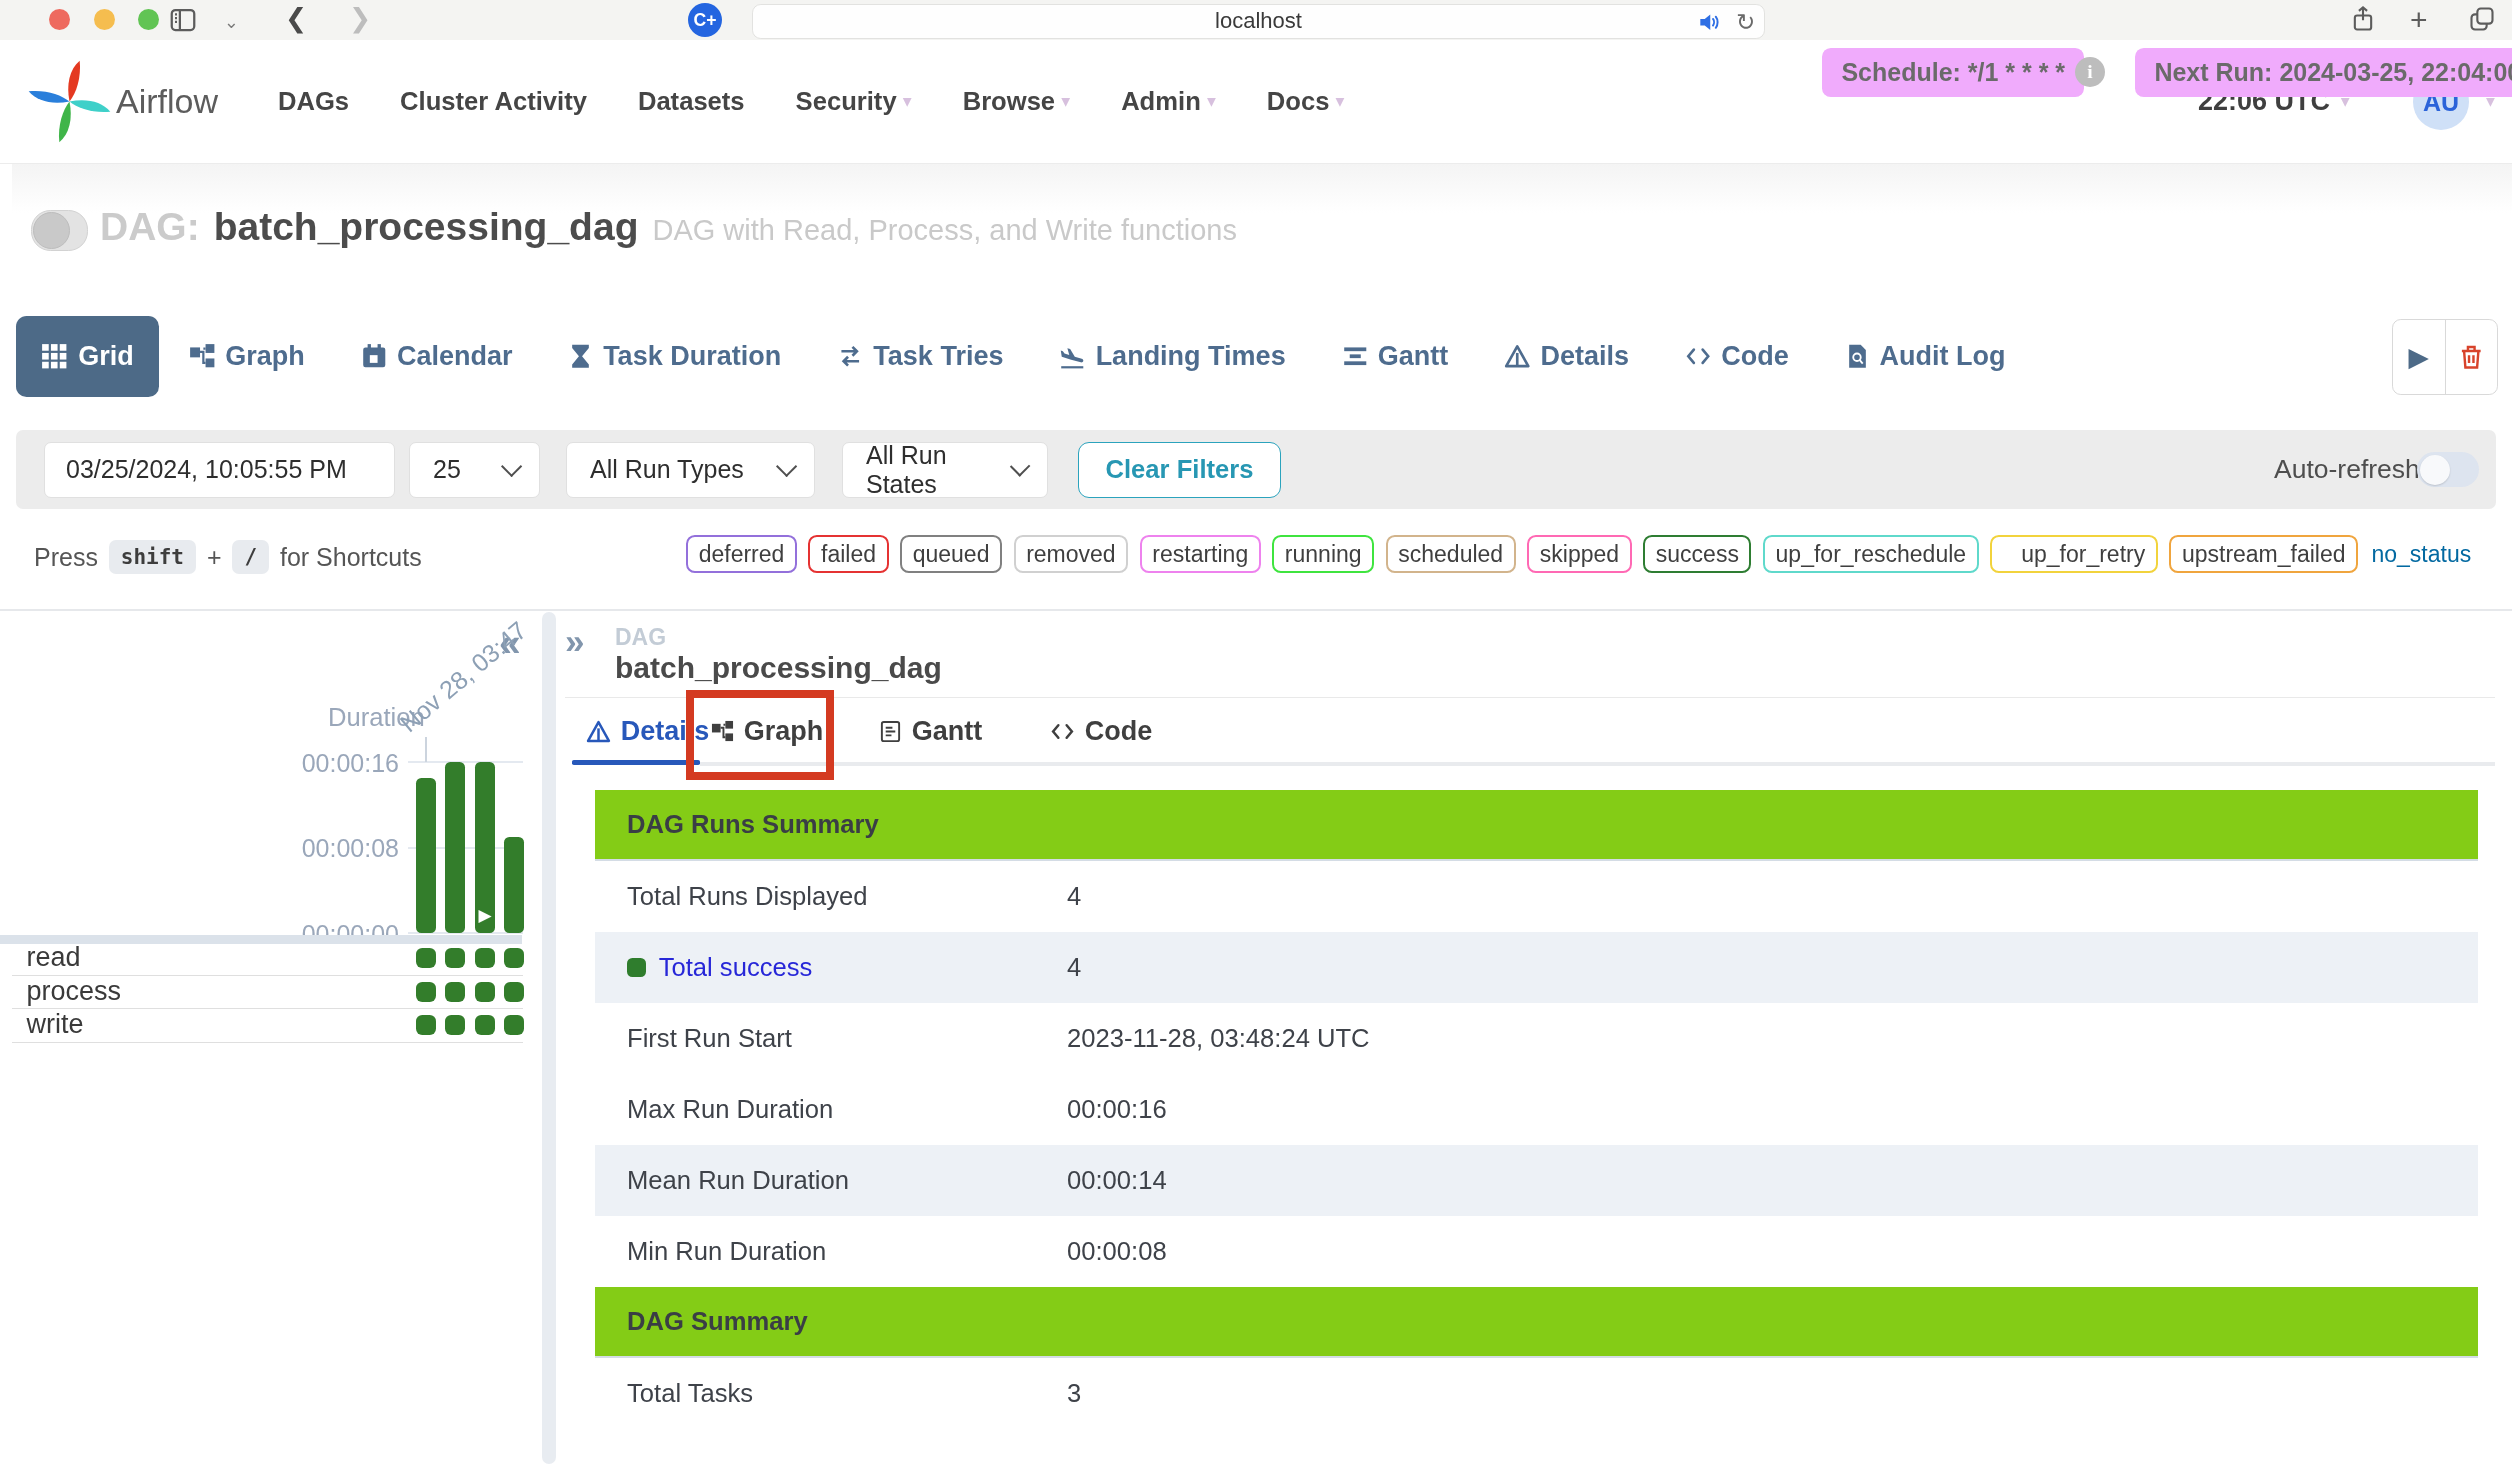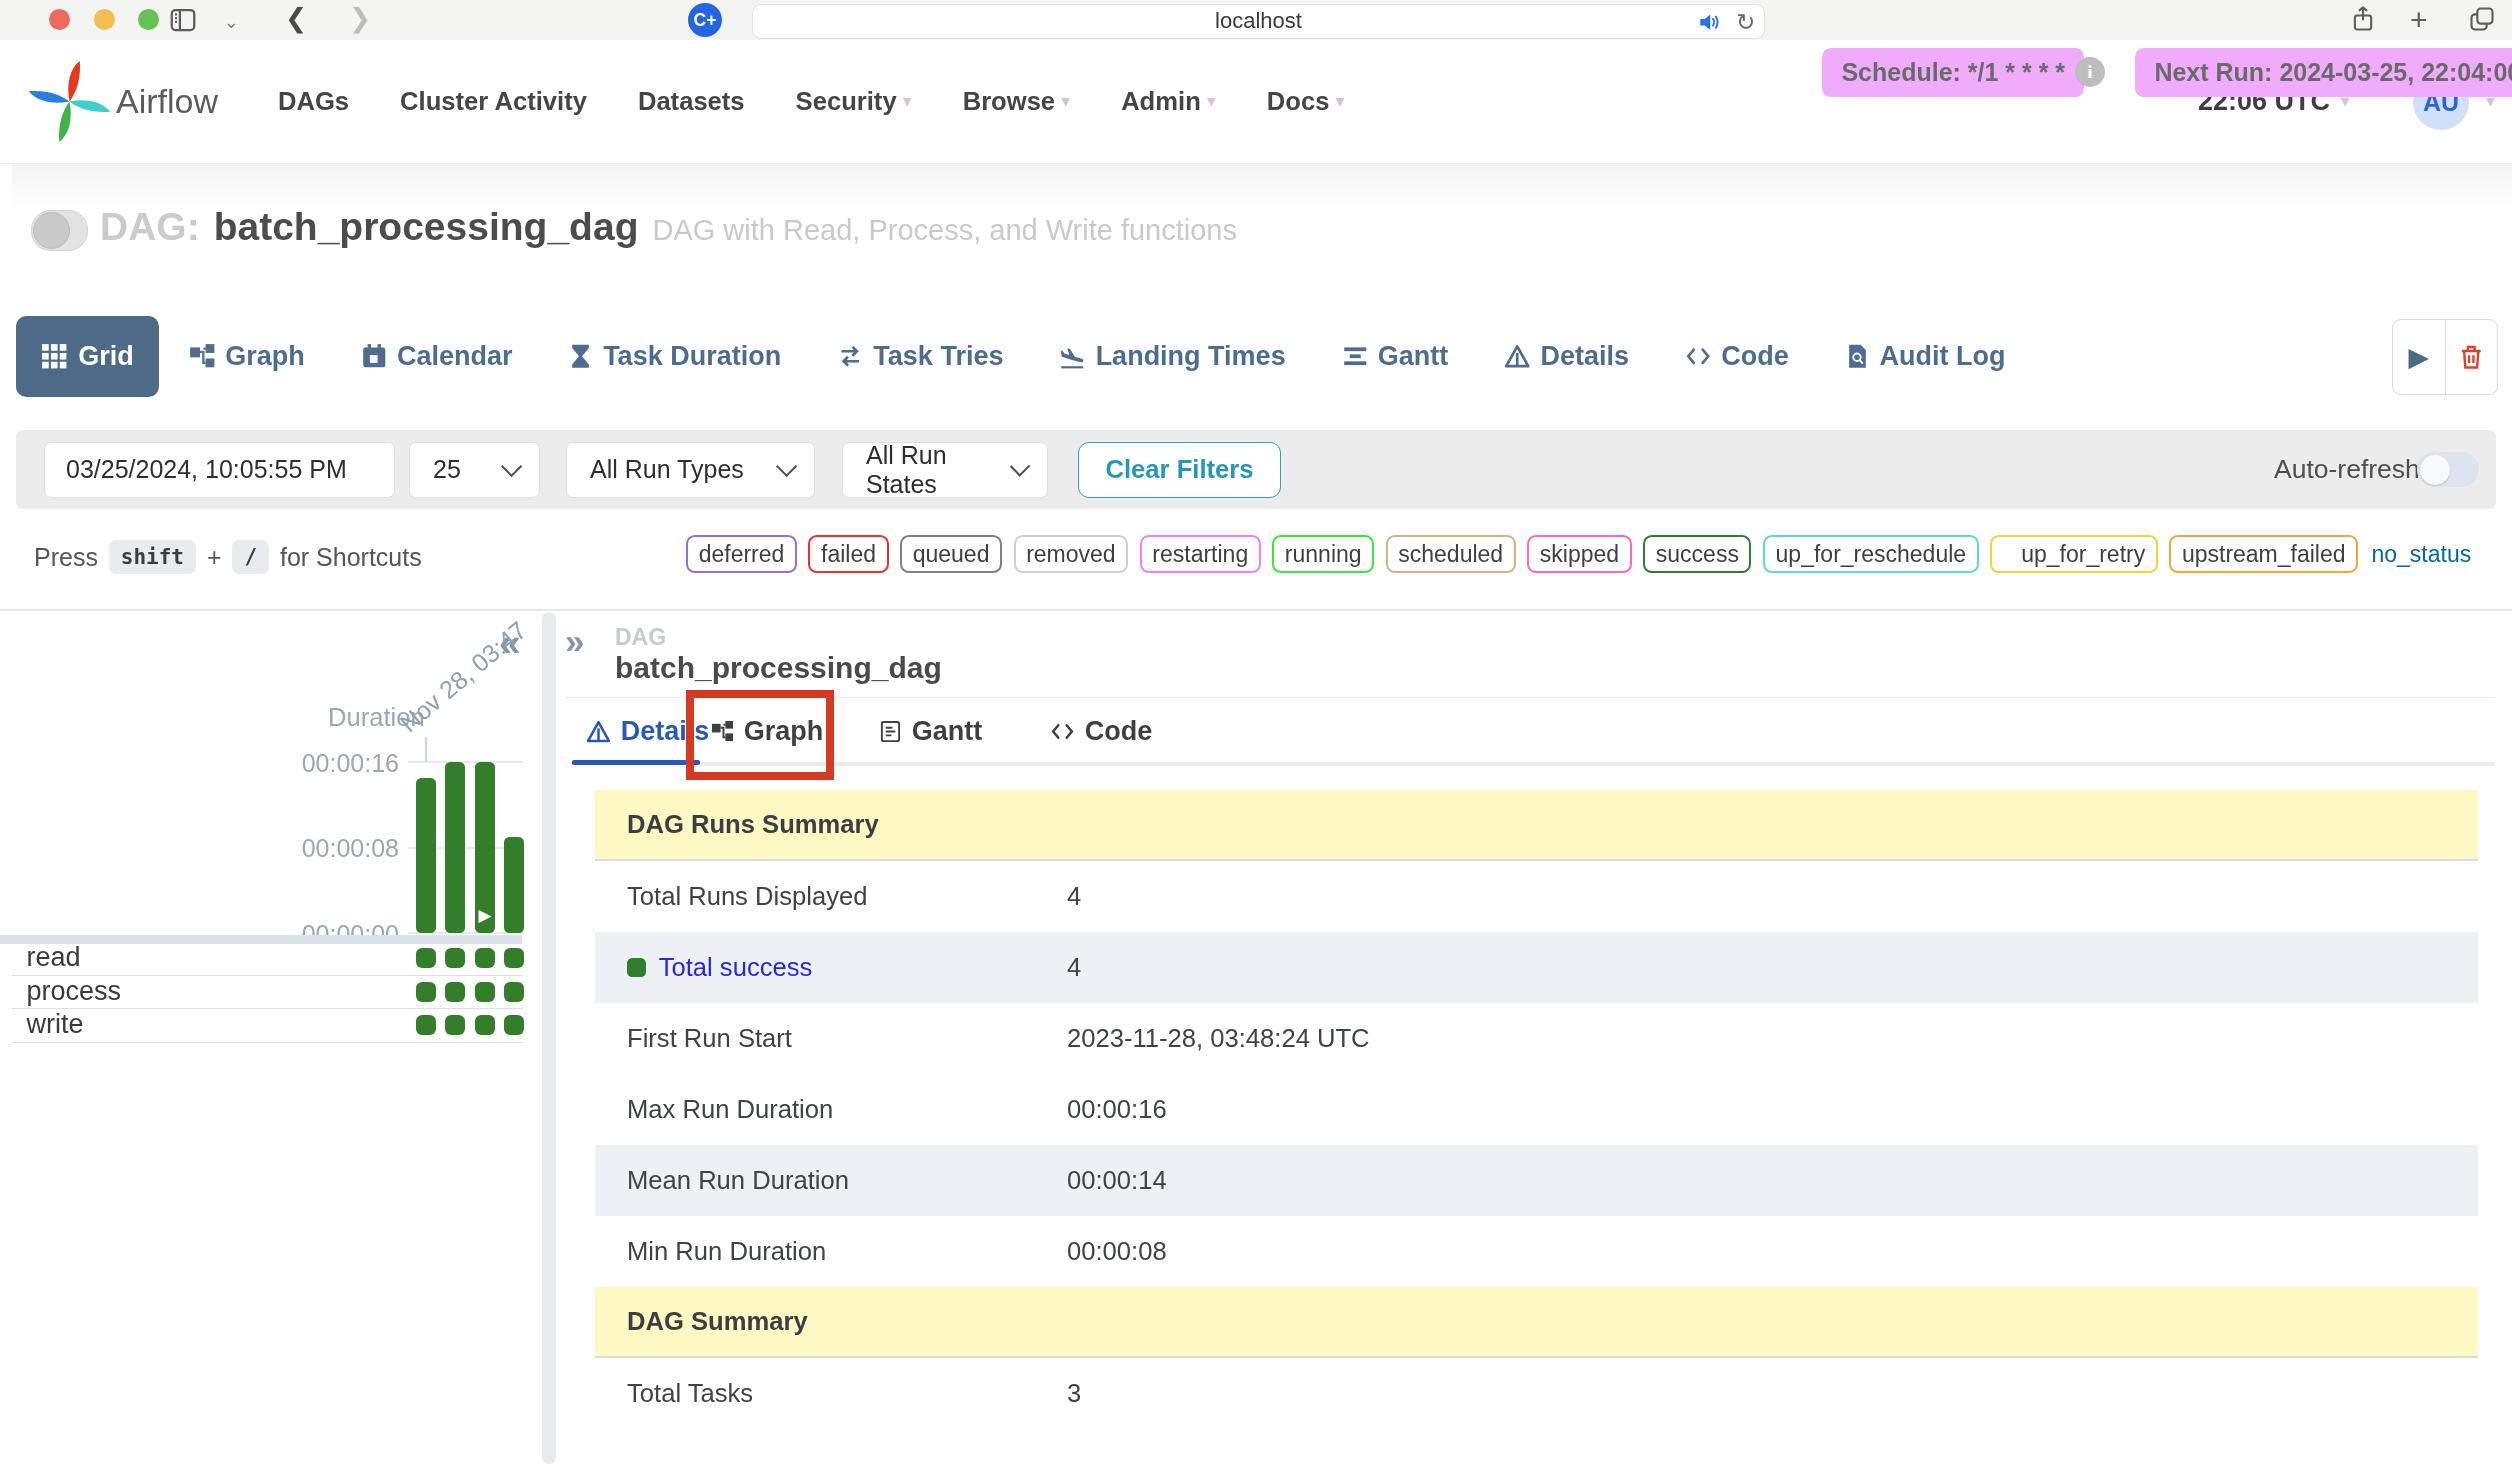--- a/index.html
+++ b/index.html
@@ -104,21 +104,21 @@
   .panel-hr{position:absolute;left:565px;top:697px;width:1930px;height:0.9px;background:#e9e9e9;}
   .ptab{position:absolute;top:716px;display:flex;align-items:center;gap:9.7px;font-size:27px;font-weight:bold;color:#3f3f3f;white-space:nowrap;}
   .ptab.active{color:#2858ba;}
   .ptab-underline{position:absolute;left:572px;top:760px;width:128px;height:5.3px;background:#2858ba;border-radius:1.8px;}
   .ptab-track{position:absolute;left:700px;top:762px;width:1795px;height:3.5px;background:#e9ebee;}
   .annotation-box{position:absolute;left:686px;top:690px;width:148px;height:90px;border:8.8px solid #d43a21;box-sizing:border-box;pointer-events:none;}
 
   .dtable{position:absolute;left:595px;top:790px;width:1883px;}
   .trow{display:flex;align-items:center;height:71px;box-sizing:border-box;padding-left:32px;font-size:25.6px;color:#3e4249;}
   .trow .lbl{width:440px;flex:none;display:flex;align-items:center;}
-  .thead{font-weight:bold;background:#fef9c3;border-bottom:2.6px solid #d4dce5;color:#3a3e45;}
+  .thead{font-weight:bold;background:#84cc16;border-bottom:2.6px solid #d4dce5;color:#3a3e45;}
   .alt{background:#edf1f6;}
   .swatch{width:19.4px;height:19.4px;border-radius:5.3px;background:#2f7d2d;margin-right:12.3px;flex:none;}
   .link-blue{color:#2727d8;font-weight:500;}
 </style>
 </head>
 <body>
 
 <div id="app">
 
   <div class="browser-bar">

